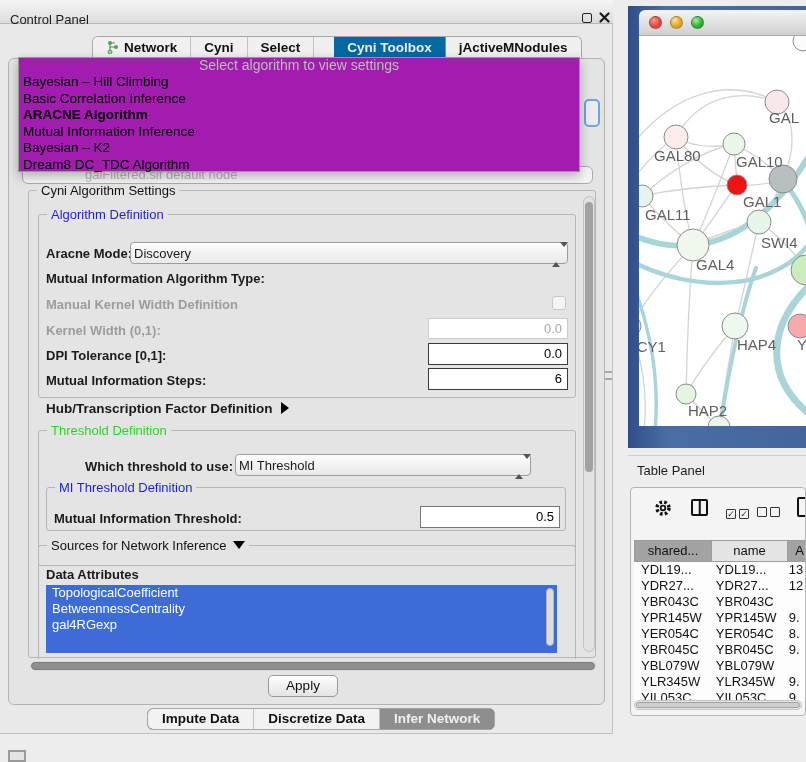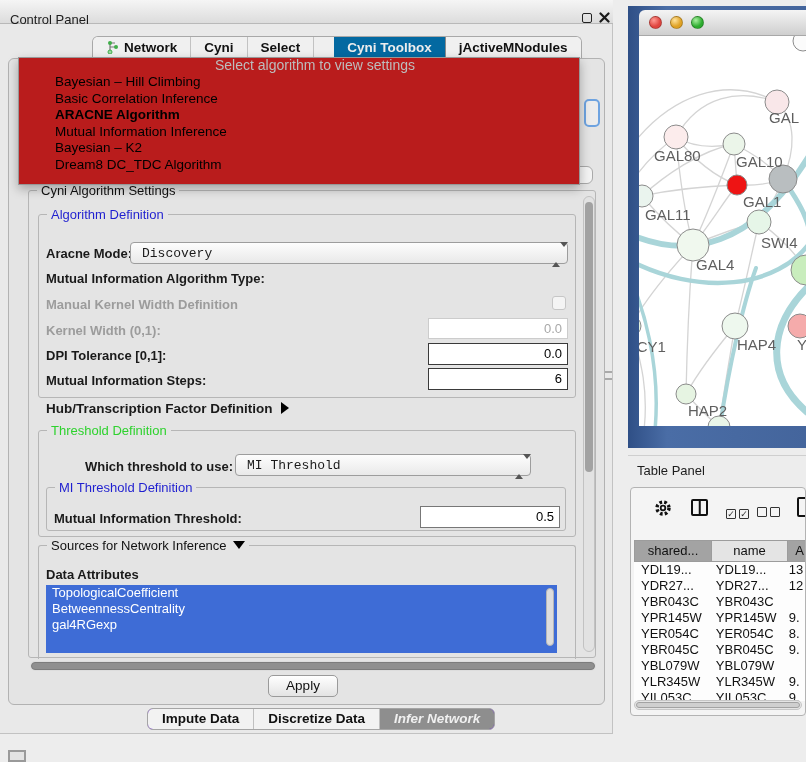--- a/index.html
+++ b/index.html
@@ -32,40 +32,40 @@
       border:1px solid #b2b2b2; border-radius:6px; }
 
   
   .combo-focus-sliver { left:584px; top:99px; width:16px; height:28px;
       border:2px solid #6ea3e0; border-radius:5px; background:#ececec; z-index:4; }
   .hidden-combo { left:22px; top:166px; width:571px; height:18px; background:#f3f3f3;
       border:1px solid #a9a9a9; border-radius:6px; color:#b4b4b4; font-size:13px;
       padding-left:62px; line-height:16px; z-index:4; overflow:hidden; }
 
   
-  .popup { left:18px; top:57px; width:562px; height:128px; background:#b91c1c;
-      border:1px solid #989898; box-shadow:0 4px 10px rgba(0,0,0,.28); z-index:6;padding-left:32px; }
+  .popup { left:18px; top:57px; width:562px; height:115px; background:#a21caf;
+      border:1px solid #989898; box-shadow:0 4px 10px rgba(0,0,0,.28); z-index:6; }
   .popup-placeholder { text-align:center; color:#bdbdbd; font-size:14px; height:16px; line-height:15px; }
   .popup-item { font-size:13.5px; color:#000; padding-left:4px; height:16.5px; line-height:16.5px; white-space:nowrap; }
   .popup-item.selected { font-weight:bold; }
 
   
   .gb { border:1px solid #b6b6b6; border-radius:3px; }
   .gb-title { position:absolute; top:-8px; left:8px; background:#e4e4e4; padding:0 4px;
       font-size:13px; white-space:nowrap; }
   .t-black { color:#111; }
   .t-blue  { color:#1f1fd0; }
   .t-green { color:#2ed22e; }
 
   .lbl  { font-size:13px; font-weight:bold; color:#1a1a1a; white-space:nowrap; }
   .lbl.dis { color:#9c9c9c; }
 
   .combo { background:linear-gradient(#fdfdfd,#e9e9e9); border:1px solid #9d9d9d;
       border-radius:4px; font-size:13px; display:flex; align-items:center;
-      padding-left:11px; position:absolute; height:22px;font-family:Liberation Mono, monospace; }
+      padding-left:3px; position:absolute; height:22px; }
   .combo .arrows { position:absolute; right:6px; top:4px; width:9px; height:14px; }
   .arrow-up { width:0; height:0; border-left:4px solid transparent; border-right:4px solid transparent;
       border-bottom:5px solid #555; margin-bottom:3px; }
   .arrow-dn { width:0; height:0; border-left:4px solid transparent; border-right:4px solid transparent;
       border-top:5px solid #555; }
 
   .field { position:absolute; background:#fff; font-size:13px; text-align:right;
       padding:0 5px; line-height:19px; }
   .field.dis { border:1px solid #cccccc; color:#a8a8a8; }
   .field.en  { border:1.5px solid #3a3a3a; color:#000; }
@@ -95,21 +95,21 @@
 
   .apply-btn { left:268px; top:675px; width:70px; height:22px; border:1px solid #9a9a9a;
       border-radius:5px; background:linear-gradient(#ffffff,#e3e3e3); font-size:13.5px;
       text-align:center; line-height:20px; color:#111; }
 
   .bottom-tabstrip { left:147px; top:708px; height:22px; display:flex;
       border:1px solid #a5a5a5; border-radius:6px; overflow:hidden; background:#6d28d9; }
   .btab { padding:0 14px; font-size:13.5px; font-weight:bold; color:#111; line-height:20px;
       border-right:1px solid #c0c0c0; background:#f2f2f2; white-space:nowrap; }
   .btab:last-child { border-right:none; }
-  .btab.selected { background:#8e8e8e; color:#f0f0f0;font-style:italic; }
+  .btab.selected { background:#8e8e8e; color:#f0f0f0; }
 
   .mini-panel-icon { left:8px; top:750px; width:18px; height:12px; border:2px solid #9a9a9a; background:#e3e3e3; }
 
   
   .splitter-handle { left:605px; top:371px; width:7px; height:9px;
       border-top:2px solid #9a9a9a; border-bottom:2px solid #9a9a9a; opacity:.8; }
 
   
   .netwin { left:628px; top:6px; width:178px; height:442px;
       background:linear-gradient(90deg,#2f4f86,#4a6da6 22%,#44659c); }
@@ -238,21 +238,21 @@
   <div class="abs lbl" style="left:46px; top:348px;">DPI Tolerance [0,1]:</div>
   <div class="field en" style="left:428px; top:343px; width:140px; height:22px;">0.0</div>
 
   <div class="abs lbl" style="left:46px; top:373px;">Mutual Information Steps:</div>
   <div class="field en" style="left:428px; top:368px; width:140px; height:22px;">6</div>
 
   <div class="abs" style="left:46px; top:401px; font-size:13.5px; font-weight:bold;">
     <span>Hub/Transcription Factor Definition</span><span class="tri-right"></span>
   </div>
 
-  <div class="abs gb" style="left:38px; top:430px; width:538px; height:107px;">
+  <div class="abs gb" style="left:38px; top:430px; width:538px; height:136px;">
     <span class="gb-title t-green">Threshold Definition</span>
   </div>
   <div class="abs lbl" style="left:85px; top:459px;">Which threshold to use:</div>
   <div class="combo" style="left:235px; top:454px; width:296px;">
     <span>MI Threshold</span>
     <span class="arrows"><span class="arrow-up"></span><span class="arrow-dn"></span></span>
   </div>
 
   <div class="abs gb" style="left:46px; top:487px; width:520px; height:44px;">
     <span class="gb-title t-blue" style="background:#e4e4e4;">MI Threshold Definition</span>

